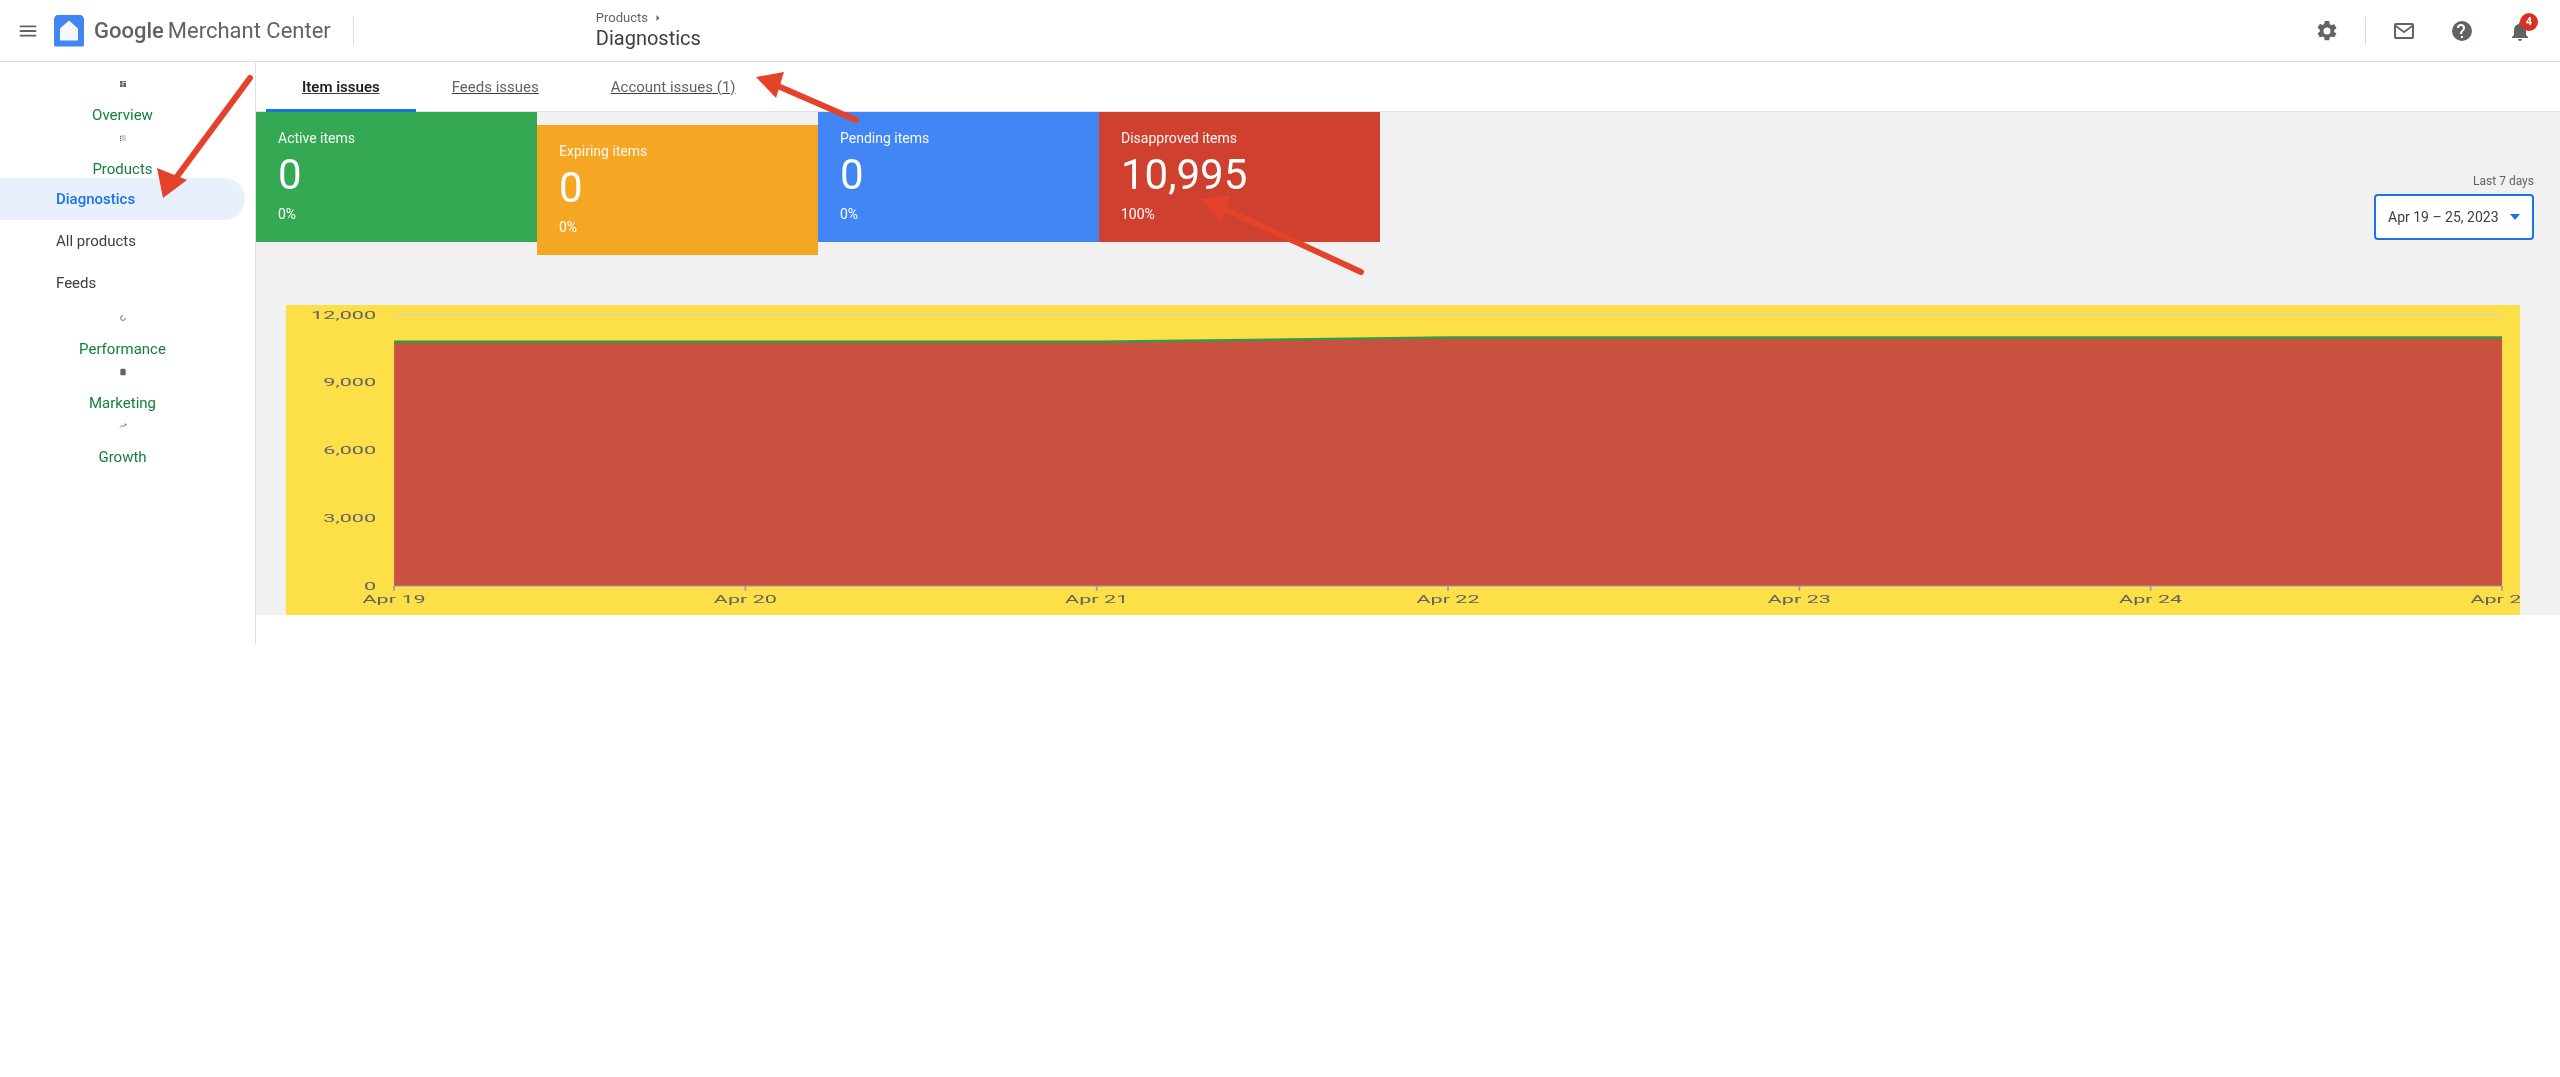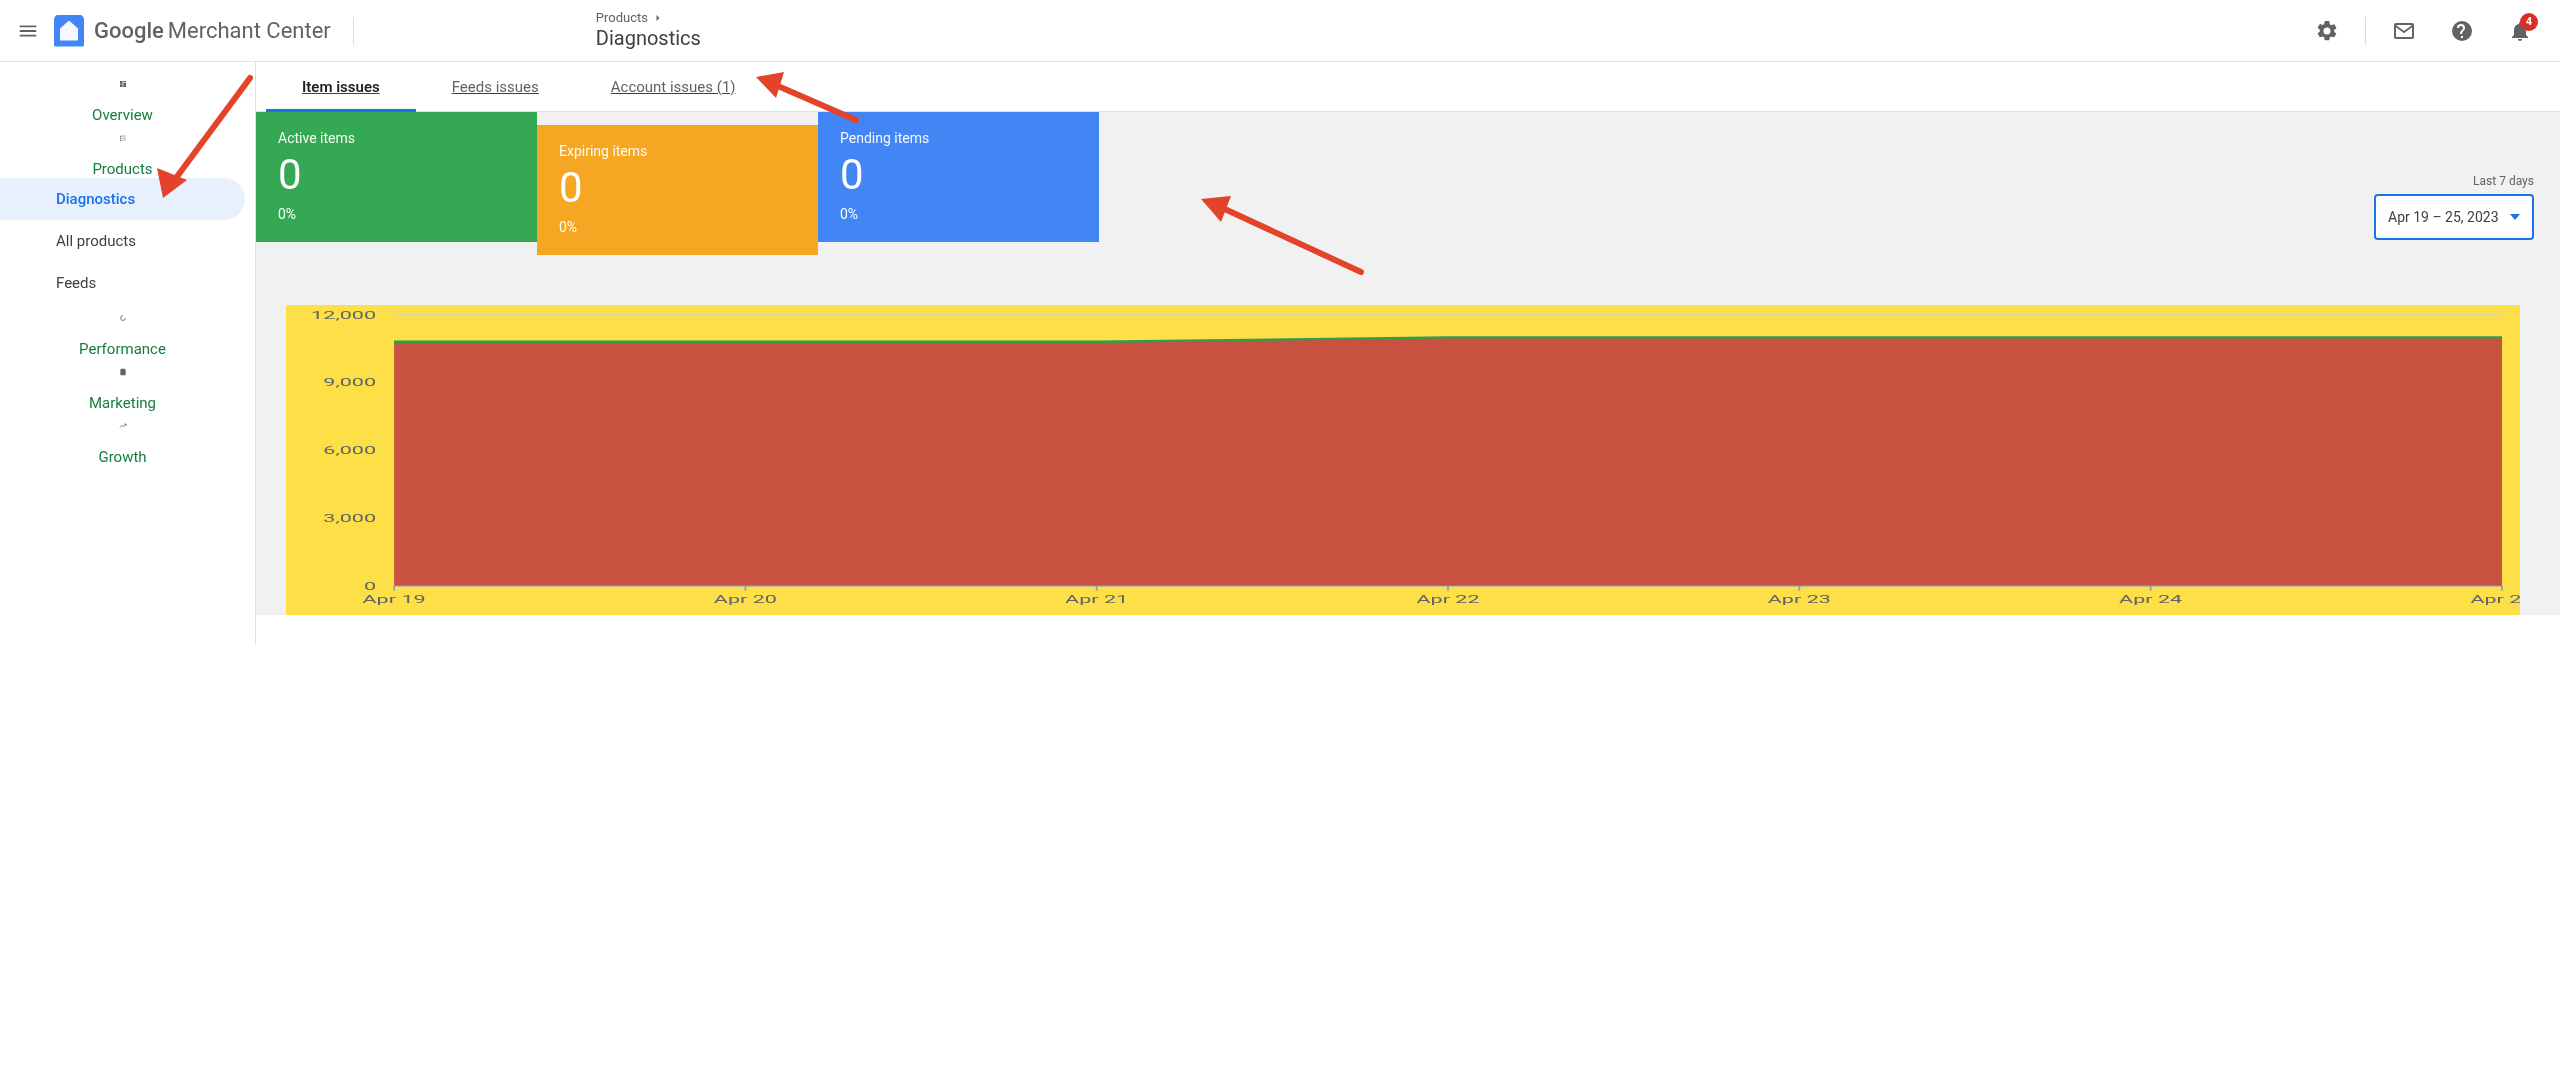--- a/index.html
+++ b/index.html
@@ -276,20 +276,25 @@
           </div>
           <div class="card yellow">
             <div class="label">Expiring items</div>
             <div class="value">0</div>
             <div class="pct">0%</div>
           </div>
           <div class="card blue">
             <div class="label">Pending items</div>
             <div class="value">0</div>
             <div class="pct">0%</div>
+          </div>
+          <div class="card red">
+            <div class="label">Disapproved items</div>
+            <div class="value">10,995</div>
+            <div class="pct">100%</div>
           </div>
         </div>
 
         <div class="chart-wrap">
           <svg id="chart" class="chart-svg" viewBox="0 0 1240 320" preserveAspectRatio="none">
               <line class="grid-line" x1="60" y1="10" x2="1230" y2="10"></line>
               <text x="50" y="14" text-anchor="end" font-size="12" fill="#5f6368">12,000</text>
               <line class="grid-line" x1="60" y1="80" x2="1230" y2="80"></line>
               <text x="50" y="84" text-anchor="end" font-size="12" fill="#5f6368">9,000</text>
               <line class="grid-line" x1="60" y1="150" x2="1230" y2="150"></line>

